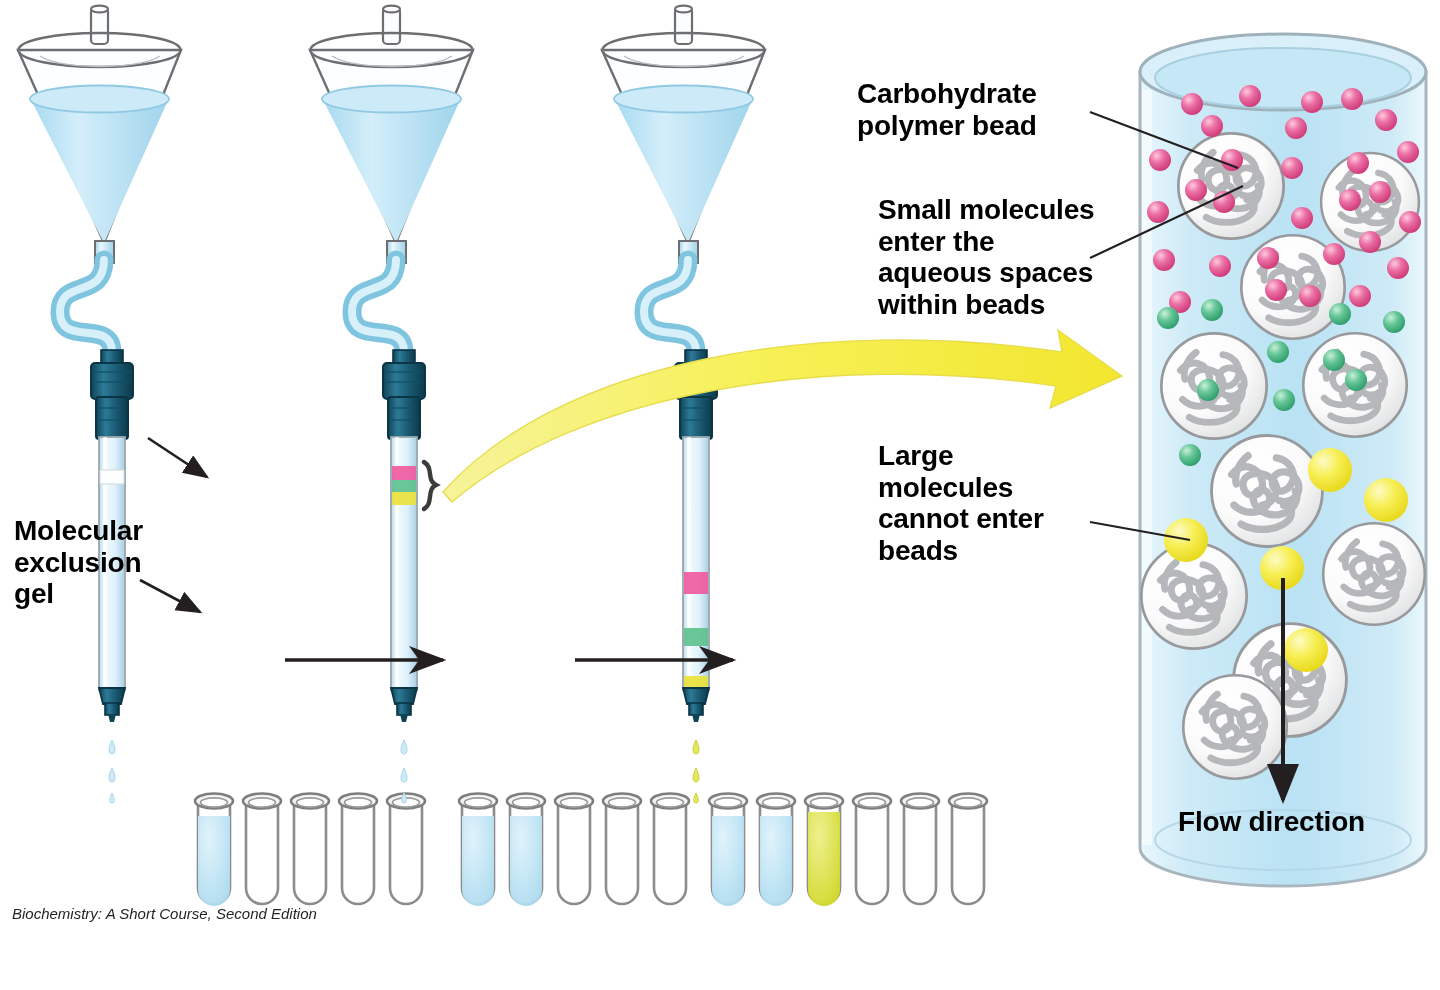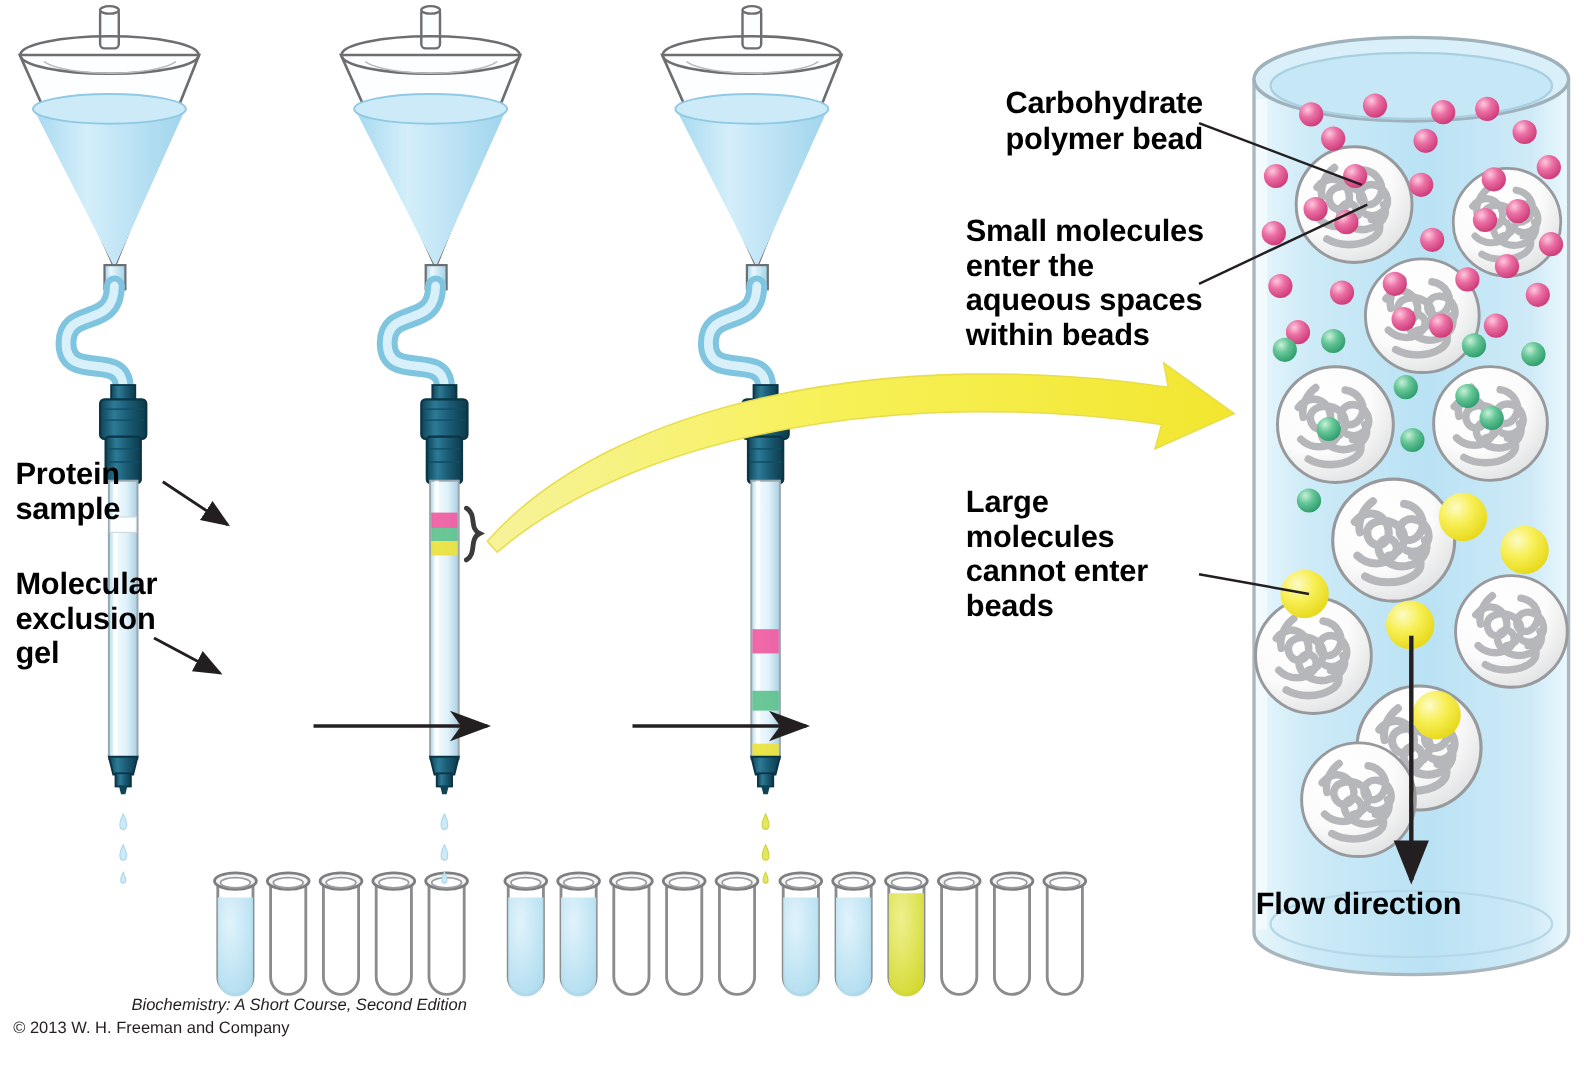--- a/index.html
+++ b/index.html
@@ -17,31 +17,31 @@
     font-weight:bold;
     color:#000000;
     line-height:1.13;
     letter-spacing:-0.2px;
     white-space:pre-line;
   }
   .lbl-lg{font-size:28px;}
   .lbl-flow{font-size:28px;}
   #label-protein-sample{left:14px;top:415px;width:200px;}
   #label-molecular-exclusion-gel{left:14px;top:515px;width:210px;}
-  #label-carbohydrate-bead{left:914px;top:78px;width:250px;}
+  #label-carbohydrate-bead{left:857px;top:78px;width:250px;}
   #label-small-molecules{left:878px;top:194px;width:250px;}
   #label-large-molecules{left:878px;top:440px;width:250px;}
-  #label-flow-direction{left:1120px;top:806px;width:230px;text-align:center;}
+  #label-flow-direction{left:1178px;top:806px;width:230px;text-align:left;}
 
   #caption{
     position:absolute;left:12px;top:903px;width:520px;
     font-size:15px;color:#231f20;line-height:1.42;
   }
   #caption .figno{font-weight:bold;font-size:14.5px;display:block;}
-  #caption .src{font-style:italic;display:block;font-size:15px;text-align:center;}
+  #caption .src{font-style:italic;display:block;font-size:15px;}
   #caption .copy{display:block;font-size:15px;}
 </style>
 </head>
 <body>
 
 <div id="stage">
 
 <svg id="scene" viewBox="0 0 1440 990" xmlns="http://www.w3.org/2000/svg">
   <defs>
     <linearGradient id="gradFunnelLiquid" x1="0" y1="0" x2="1" y2="0">
@@ -395,22 +395,20 @@
 
   <g stroke="#231f20" fill="none">
     <line x1="148" y1="438" x2="207" y2="477" stroke-width="2.6" marker-end="url(#headBlack)"></line>
     <line x1="140" y1="580" x2="200" y2="612" stroke-width="2.6" marker-end="url(#headBlack)"></line>
     <line x1="1090" y1="112" x2="1238" y2="168" stroke-width="2.2"></line>
     <line x1="1090" y1="258" x2="1243" y2="186" stroke-width="2.2"></line>
     <line x1="1090" y1="522" x2="1190" y2="540" stroke-width="2.2"></line>
   </g>
 </svg>
 
-<div class="lbl lbl-lg" id="label-protein-sample">Protein
-sample</div>
 
 <div class="lbl lbl-lg" id="label-molecular-exclusion-gel">Molecular
 exclusion
 gel</div>
 
 <div class="lbl lbl-lg" id="label-carbohydrate-bead">Carbohydrate
 polymer bead</div>
 
 <div class="lbl lbl-lg" id="label-small-molecules">Small molecules
 enter the
@@ -419,16 +417,15 @@
 
 <div class="lbl lbl-lg" id="label-large-molecules">Large
 molecules
 cannot enter
 beads</div>
 
 <div class="lbl lbl-flow" id="label-flow-direction">Flow direction</div>
 
 <div id="caption">
   <span class="src">Biochemistry: A Short Course, Second Edition</span>
-  <span class="copy">© 2013 W. H. Freeman and Company</span>
 </div>
 
 </div>
 
 </body></html>

